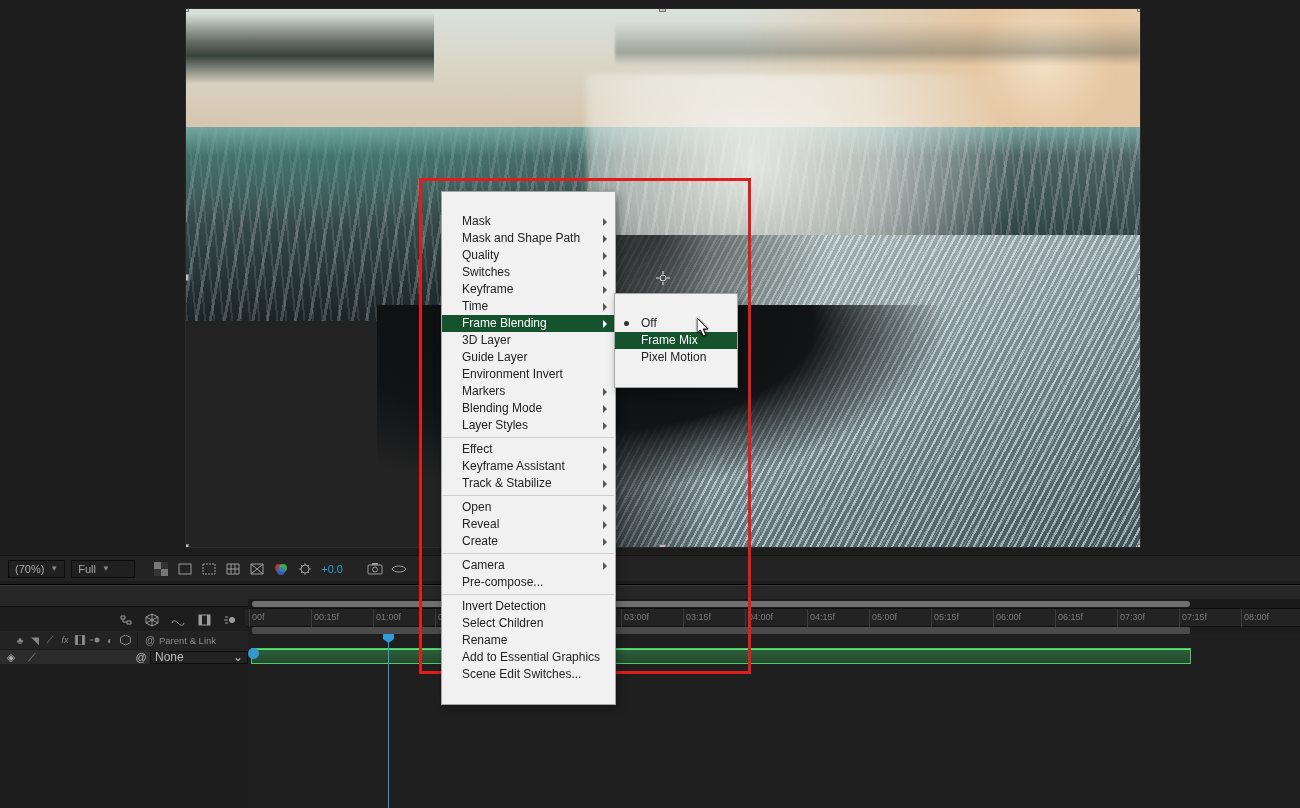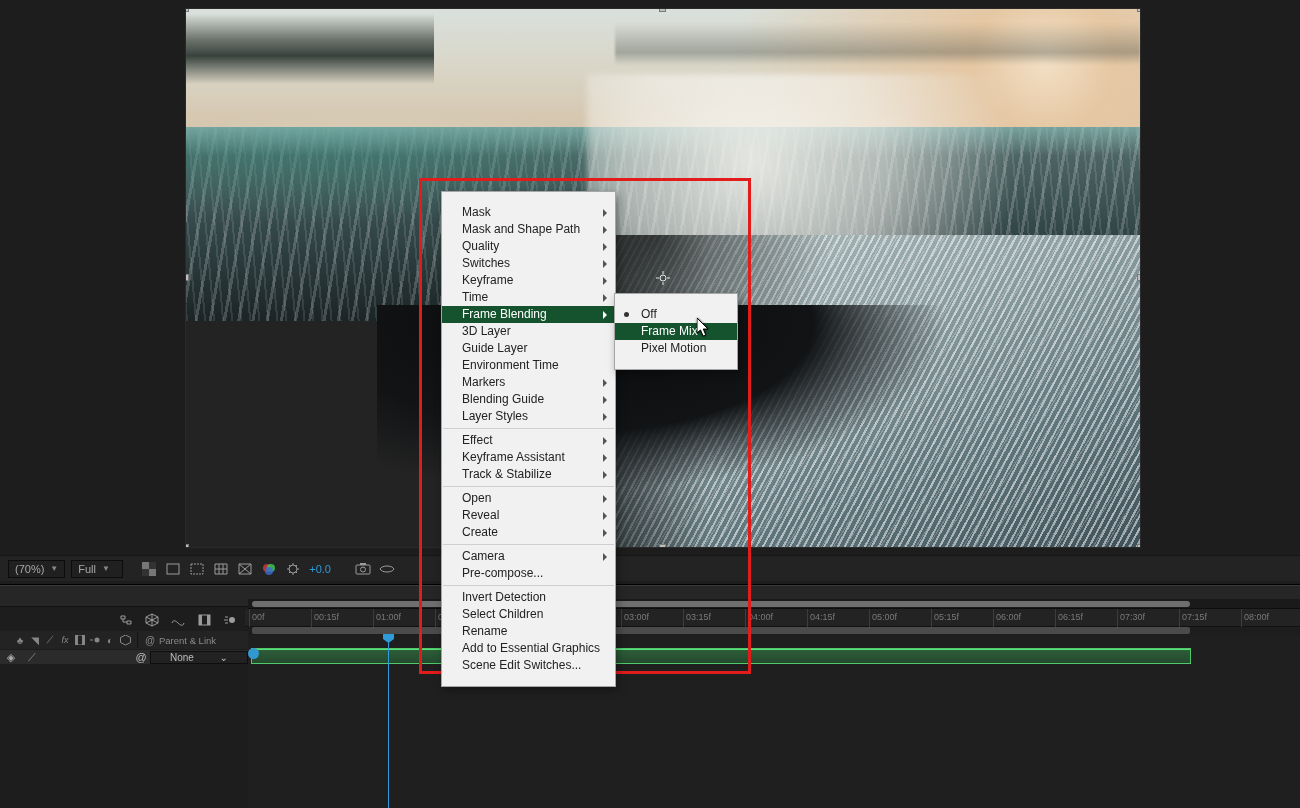--- a/index.html
+++ b/index.html
@@ -63,37 +63,37 @@
   .panel-head{height:22px;background:#262626;border-top:1px solid #3a3a3a;border-bottom:1px solid #111}
   .tools-row{position:absolute;left:0;top:24px;height:22px;width:240px;display:flex;align-items:center;gap:10px;padding-left:118px;color:#9c9c9c}
   .tools-row span{width:16px;height:16px;display:flex;align-items:center;justify-content:center}
   .cols-head{position:absolute;left:0;top:46px;height:18px;width:248px;background:#232323;display:flex;align-items:center;padding-left:14px;gap:3px;color:#878787;font-size:10px}
   .cols-head .hicon{width:12px;height:12px;display:flex;align-items:center;justify-content:center}
   .cols-head .sep{width:1px;height:16px;background:#141414;margin:0 3px}
   .row{position:absolute;left:0;top:64px;height:15px;width:248px;background:#2b2b2b;border-top:1px solid #1c1c1c;display:flex;align-items:center;color:#bcbcbc}
   .row .eye{width:22px;display:flex;justify-content:center;color:#a9a9a9}
   .row .sw{width:110px}
   .row .pl{width:18px;display:flex;justify-content:center}
-  .row .ddn{flex:1;display:flex;align-items:center;gap:4px;background:#222;border:1px solid #0e0e0e;height:13px;padding:0 19px;font-size:10px}
+  .row .ddn{flex:1;display:flex;align-items:center;gap:4px;background:#222;border:1px solid #0e0e0e;height:13px;padding:0 4px;font-size:12px}
   .ruler{position:absolute;left:245px;right:0;top:24px;height:18px;background:#232323;border-bottom:1px solid #111}
   .tick{position:absolute;top:0;height:18px;color:#7a7a7a;font-size:9px}
   .tick::before{content:"";position:absolute;left:0;top:0;width:1px;height:18px;background:#3d3d3d}
   .tick span{position:absolute;left:3px;top:3px;white-space:nowrap}
   .scrollzone{position:absolute;left:248px;right:0;top:14px;height:10px;background:#1a1a1a;border-bottom:1px solid #0e0e0e}
   .scrollthumb{position:absolute;top:2px;height:6px;background:#6f6f6f;border-radius:3px}
   .workarea{position:absolute;left:248px;right:0;top:42px;height:8px}
   .workbar{position:absolute;top:0;height:7px;background:#4b4b4b;border-radius:2px}
   .tracks{position:absolute;left:248px;right:0;top:50px;bottom:0;background:#1f1f1f}
   .layerbar{position:absolute;top:14px;height:14px;background:linear-gradient(#2e5f3a,#244a2e);outline:1px solid #51c96a}
   .layerbar::before{content:"";position:absolute;left:0;right:0;top:0;height:1px;background:#57e37a}
   .playhead{position:absolute;top:0;bottom:0;width:1px;background:#2f9bd8}
   .playhead .knob{position:absolute;top:-1px;left:-5px;width:11px;height:9px;background:#2f9bd8;clip-path:polygon(0 0,100% 0,100% 55%,50% 100%,0 55%)}
   .startcap{position:absolute;top:13px;width:11px;height:11px;background:#3398cf;border-radius:50%}
   
-  .ctx{position:absolute;background:#f1f1f1;border:1px solid #a6a6a6;box-shadow:2px 3px 8px rgba(0,0,0,.35);padding:12px 0;font-size:12px;color:#222}
+  .ctx{position:absolute;background:#f1f1f1;border:1px solid #a6a6a6;box-shadow:2px 3px 8px rgba(0,0,0,.35);padding:21px 0;font-size:12px;color:#222}
   .ctx .mi{position:relative;height:17px;line-height:17px;padding:0 22px 0 20px;white-space:nowrap;cursor:default}
   .ctx .mi.has-sub::after{content:"";position:absolute;right:8px;top:5px;border:4px solid transparent;border-left-color:#555;border-right:none}
   .ctx .mi.hl{background:#14532d;color:#fff}
   .ctx .mi.hl.has-sub::after{border-left-color:#fff}
   .ctx hr{border:none;border-top:1px solid #cfcfcf;margin:3px 1px}
   .sub{position:absolute}
   .sub .mi{padding-left:26px}
   .radio{position:absolute;left:9px;top:6px;width:5px;height:5px;border-radius:50%;background:#333}
   .redbox{position:absolute;border:3px solid #e21b1b;pointer-events:none}
   .cursor{position:absolute;width:14px;height:20px;pointer-events:none}
@@ -132,21 +132,21 @@
     <div class="handle h-bm"></div>
     <div class="handle h-br"></div>
   </div>
 </div>
 
 <div class="viewer-footer">
   <div class="dd">
     <span>(70%)</span>
     <span class="chev">▼</span>
   </div>
-  <div class="dd" style="width:52px">
+  <div class="dd" style="width:64px">
     <span>Full</span>
     <span class="chev">▼</span>
   </div>
   <div class="vf-icons">
     <span>
         <svg width="14" height="14">
           <rect width="14" height="14" fill="#333"></rect>
           <rect width="7" height="7" fill="#777"></rect>
           <rect x="7" y="7" width="7" height="7" fill="#777"></rect>
         </svg>
@@ -349,23 +349,23 @@
 <div class="ctx" id="ctx-main" style="left:441px;top:191px;width:175px">
     <div class="mi has-sub">Mask</div>
     <div class="mi has-sub">Mask and Shape Path</div>
     <div class="mi has-sub">Quality</div>
     <div class="mi has-sub">Switches</div>
     <div class="mi has-sub">Keyframe</div>
     <div class="mi has-sub">Time</div>
     <div class="mi has-sub hl">Frame Blending</div>
     <div class="mi">3D Layer</div>
     <div class="mi">Guide Layer</div>
-    <div class="mi">Environment Time</div>
+    <div class="mi">Environment Invert</div>
     <div class="mi has-sub">Markers</div>
-    <div class="mi has-sub">Blending Guide</div>
+    <div class="mi has-sub">Blending Mode</div>
     <div class="mi has-sub">Layer Styles</div>
     <hr>
     <div class="mi has-sub">Effect</div>
     <div class="mi has-sub">Keyframe Assistant</div>
     <div class="mi has-sub">Track &amp; Stabilize</div>
     <hr>
     <div class="mi has-sub">Open</div>
     <div class="mi has-sub">Reveal</div>
     <div class="mi has-sub">Create</div>
     <hr>

